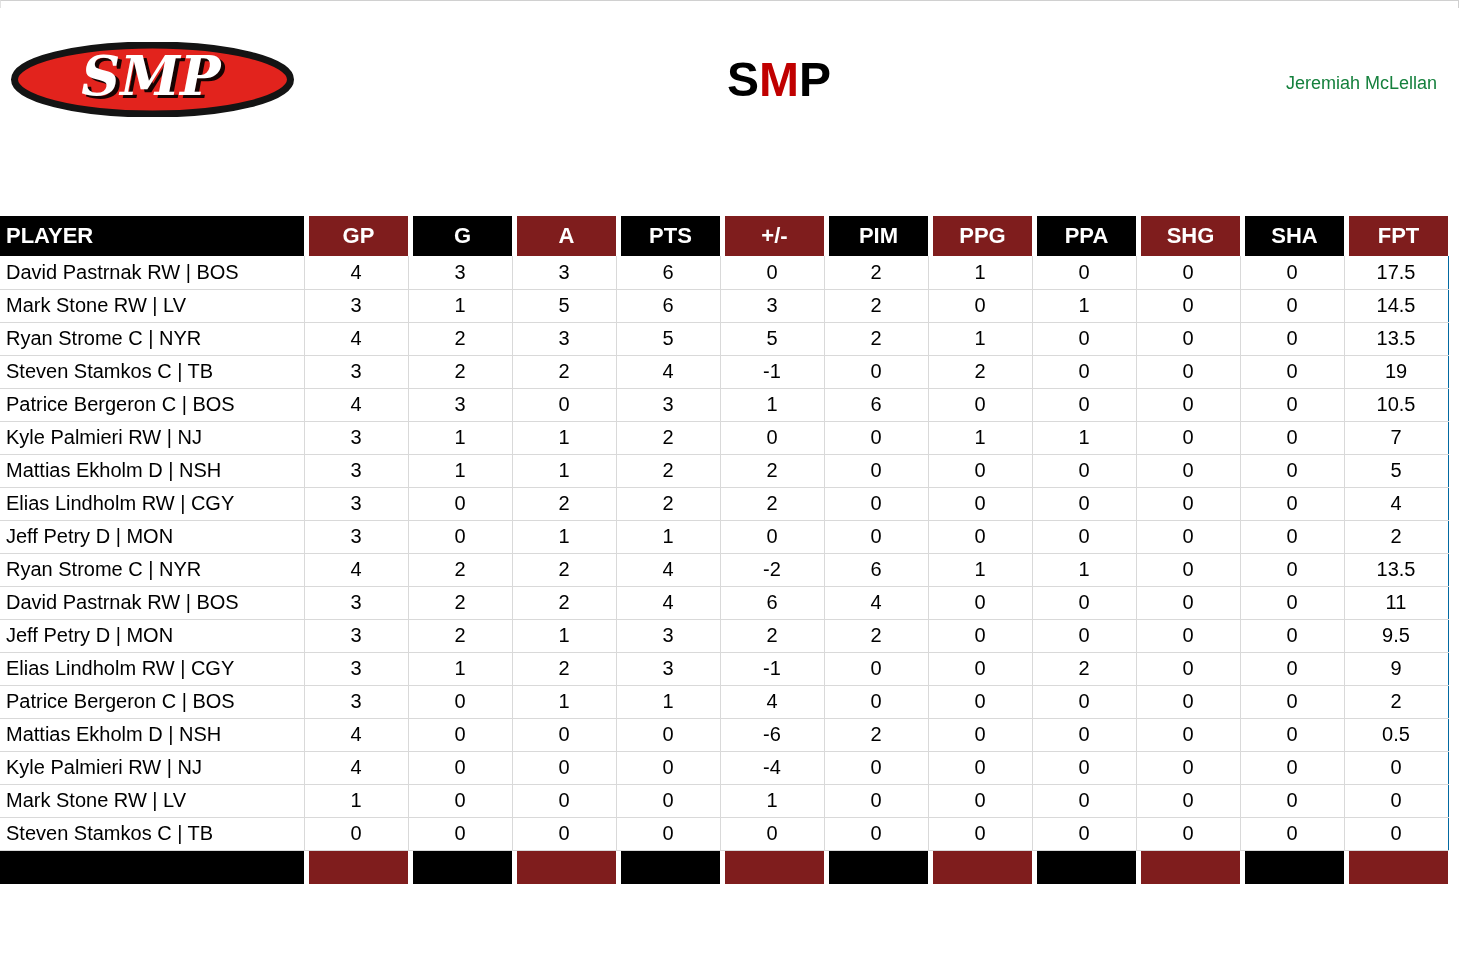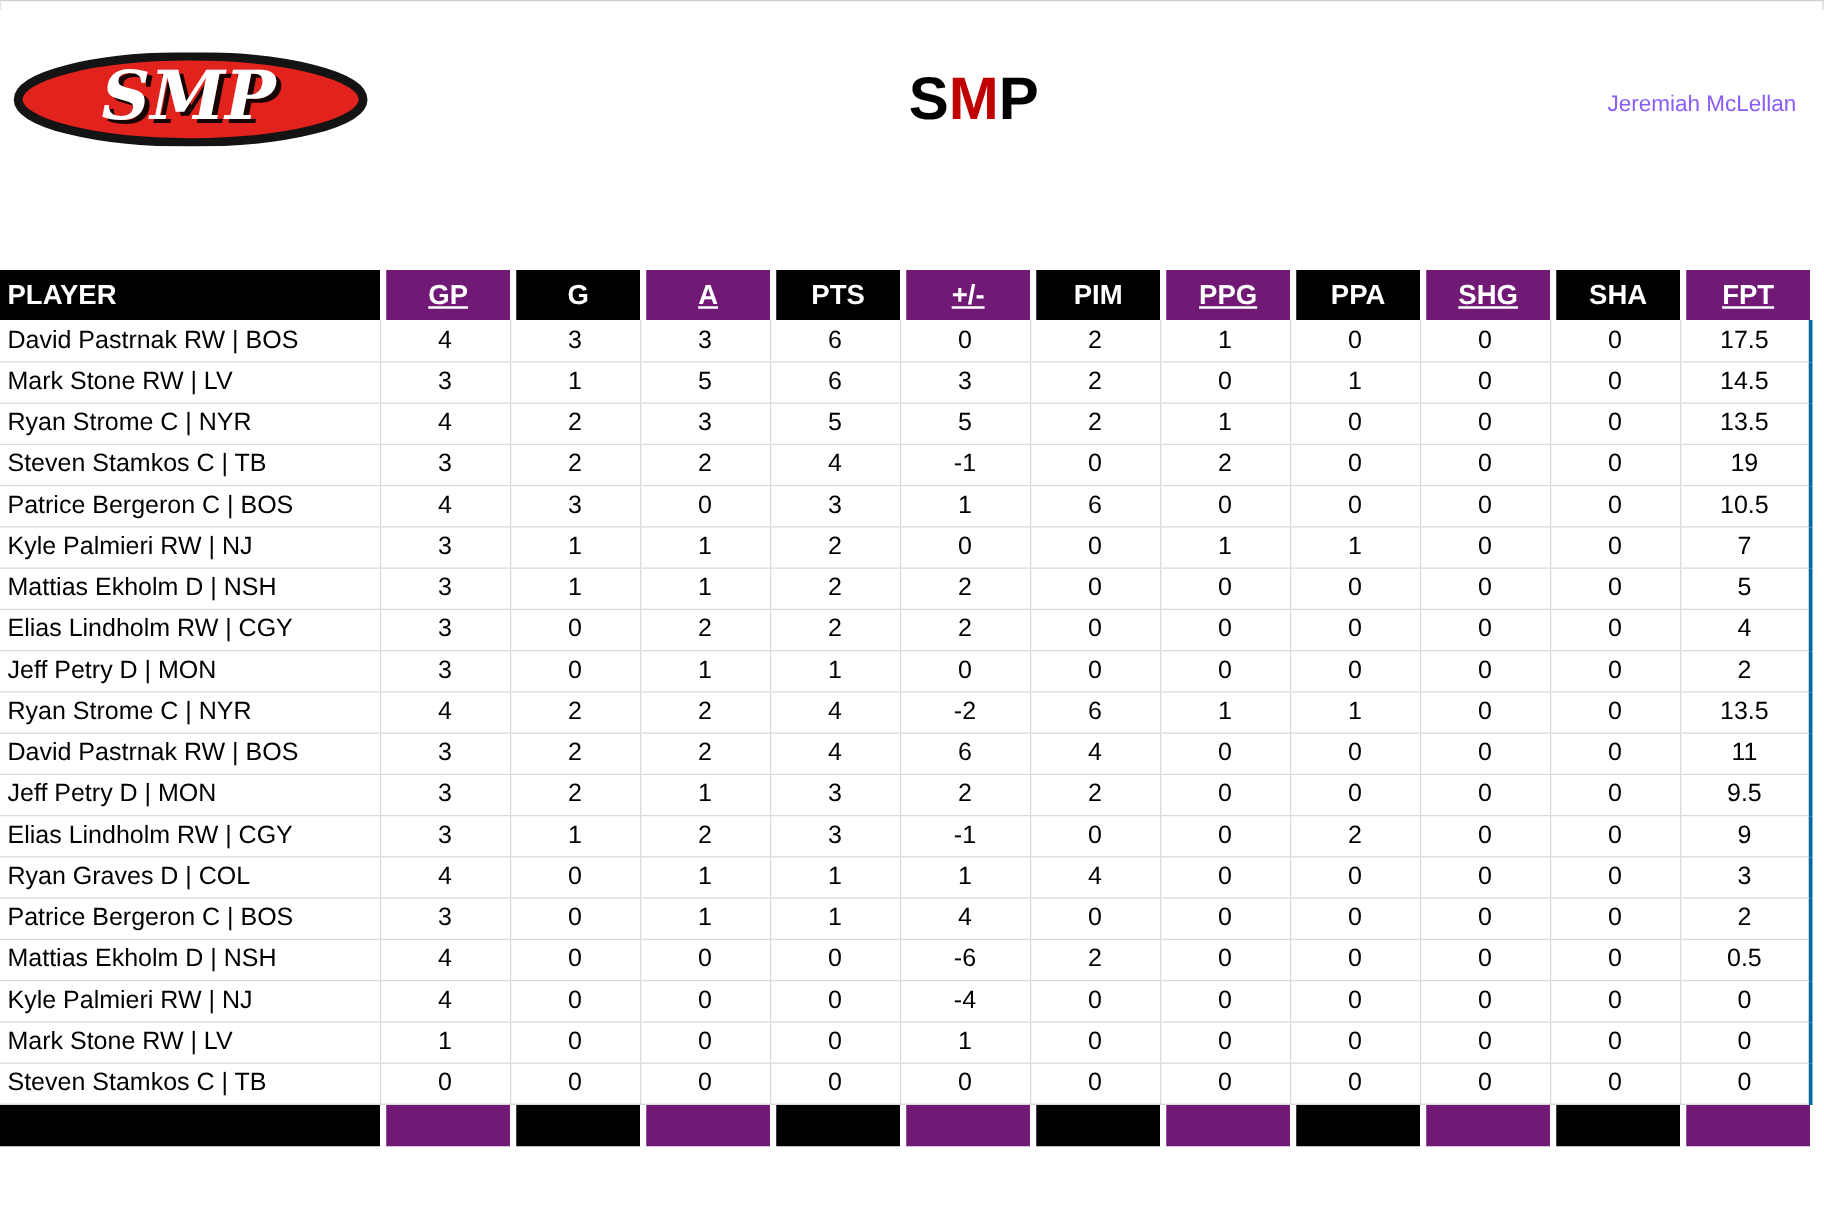--- a/index.html
+++ b/index.html
@@ -15,53 +15,53 @@
   
   .page-header{position:relative;height:216px;}
   .logo{position:absolute;left:10px;top:42px;width:285px;height:75px;}
   .page-title{
     position:absolute;left:727px;top:56px;
     font-size:48px;font-weight:bold;color:#000;line-height:1;letter-spacing:0px;
   }
   .page-title .mid{color:#c00000;}
   .owner-name{
     position:absolute;right:22px;top:73px;
-    font-size:18px;color:#8b5cf6;
+    font-size:18px;color:#15803d;
   }
   
   table.stats{
     border-collapse:collapse;table-layout:fixed;
     width:1448px;margin:0;
   }
   col.col-player{width:304px;}
   col.col-num{width:104px;}
   th,td{padding:0;}
   
   .hcell,.barcell{height:40px;vertical-align:top;background:#fff;}
   .barcell{height:33px;}
   .fill{
     height:100%;display:flex;align-items:center;justify-content:center;
     margin-left:5px;
   }
   .fill.first{margin-left:0;}
   .fill.black{background:#000000;}
-  .fill.red{background:#701a75;text-decoration:underline;}
+  .fill.red{background:#7f1d1d;}
   .hcell .fill{color:#ffffff;font-weight:bold;font-size:22px;}
   .hcell .fill.first{justify-content:flex-start;padding-left:6px;}
   
   tbody tr.data-row{height:33px;}
   tbody tr.data-row td{
     font-size:20px;color:#000;text-align:center;
     border-bottom:1px solid #d9d9d9;border-left:1px solid #d9d9d9;
     white-space:nowrap;overflow:hidden;
   }
   tbody tr.data-row td.player{
     text-align:left;padding-left:6px;border-left:none;
   }
-  tbody tr.data-row td:last-child{border-right:3px solid #0369a1;}
+  tbody tr.data-row td:last-child{border-right:1px solid #0369a1;}
   
   tr.totals-row{height:33px;}
   tr.totals-row td{
     font-size:21px;color:#000;text-align:center;
     border-bottom:1px solid #d9d9d9;border-left:1px solid #d9d9d9;
     white-space:nowrap;
   }
   tr.totals-row td.totals-label{
     text-align:right;padding-right:8px;border-left:none;border-bottom:none;
   }
@@ -316,34 +316,20 @@
         <td>3</td>
         <td>-1</td>
         <td>0</td>
         <td>0</td>
         <td>2</td>
         <td>0</td>
         <td>0</td>
         <td>9</td>
       </tr>
       <tr class="data-row">
-        <td class="player">Ryan Graves D | COL</td>
-        <td>4</td>
-        <td>0</td>
-        <td>1</td>
-        <td>1</td>
-        <td>1</td>
-        <td>4</td>
-        <td>0</td>
-        <td>0</td>
-        <td>0</td>
-        <td>0</td>
-        <td>3</td>
-      </tr>
-      <tr class="data-row">
         <td class="player">Patrice Bergeron C | BOS</td>
         <td>3</td>
         <td>0</td>
         <td>1</td>
         <td>1</td>
         <td>4</td>
         <td>0</td>
         <td>0</td>
         <td>0</td>
         <td>0</td>

